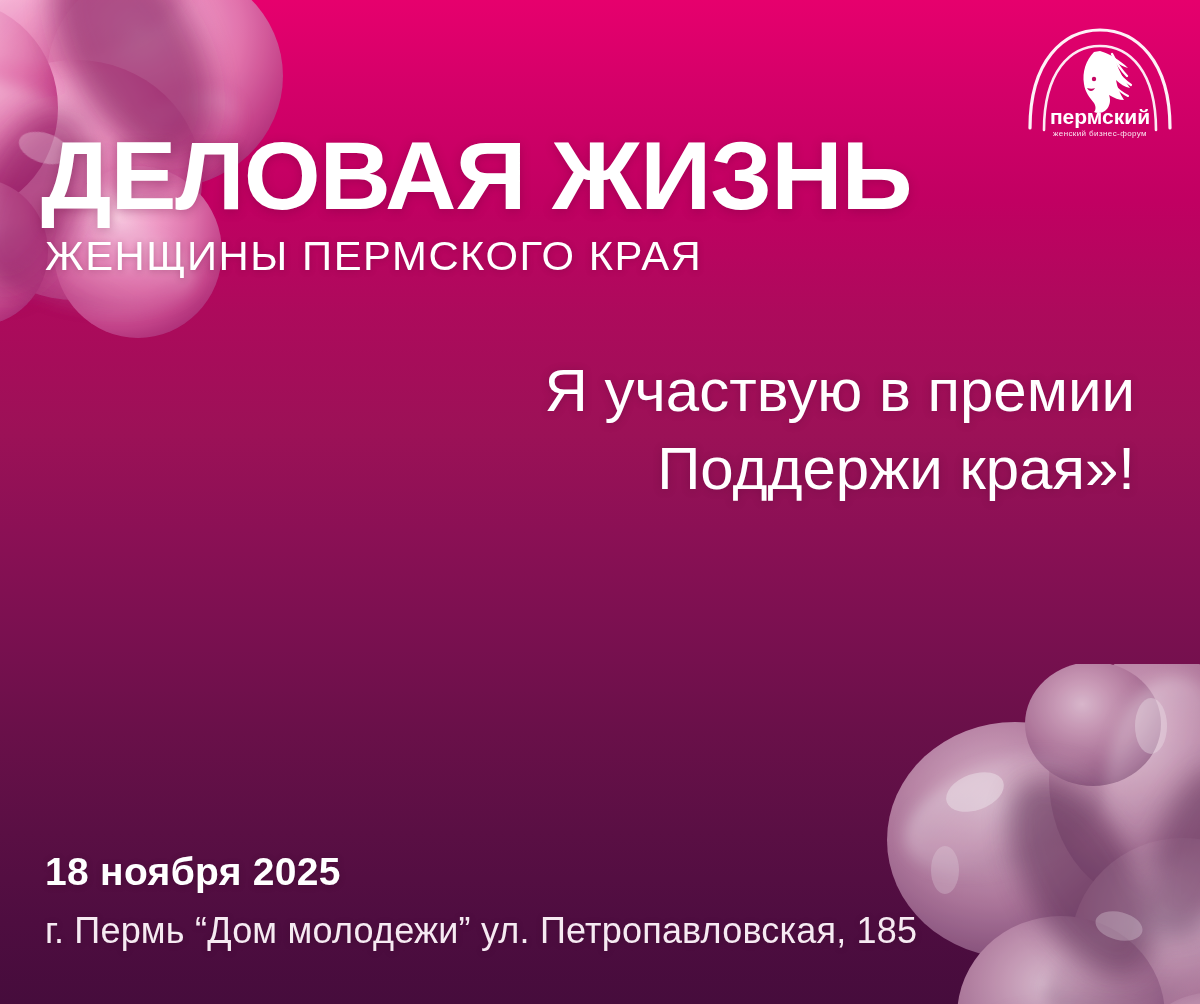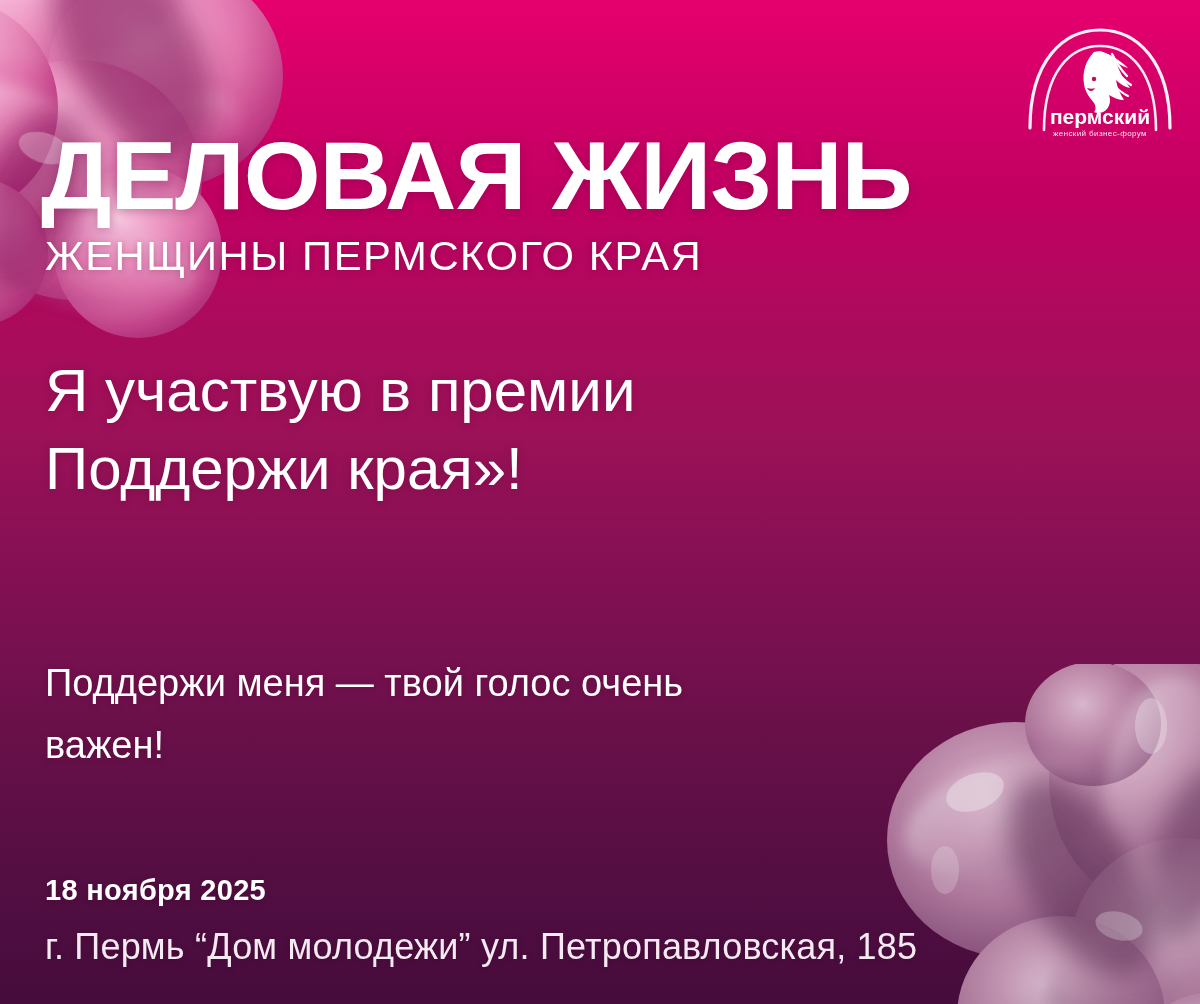--- a/index.html
+++ b/index.html
@@ -22,20 +22,21 @@
         #d40069 9%,
         #c10062 20%,
         #ad0a5c 31%,
         #9c1157 43%,
         #8b1055 53%,
         #7a1050 63%,
         #691049 73%,
         #5a0f44 83%,
         #4e0d40 92%,
         #460c3c 100%);
+    text-align: right;
   }
 
   
   .blob-layer{
     position:absolute; inset:0;
     pointer-events:none;
   }
   .blob{ position:absolute; }
 
   
@@ -113,40 +114,38 @@
     font-size:38px;
     font-weight:400;
     line-height:1.62;
     color:#ffffff;
     text-shadow:0 1px 6px rgba(60,0,40,.25);
   }
   #support .ln{ display:block; white-space:nowrap; }
 
   #eventdate{
     position:absolute; left:0; top:852px;
-    font-size:29px;
+    font-size:39px;
     font-weight:700;
     letter-spacing:.3px;
     color:#ffffff;
     line-height:1;
     white-space:nowrap;
     text-shadow:0 1px 6px rgba(50,0,35,.30);
-    margin-top:24px;
   }
 
   #venue{
     position:absolute; left:0; top:913px;
     font-size:36px;
     font-weight:300;
     letter-spacing:.2px;
     color:#f6eaf2;
     line-height:1;
     white-space:nowrap;
     text-shadow:0 1px 6px rgba(50,0,35,.28);
-    margin-top:16px;
   }
 
   
   #logo{
     position:absolute;
     right:24px; top:24px;
     width:152px; height:118px;
   }
   #logo svg{ display:block; width:100%; height:100%; }
 </style>
@@ -309,23 +308,19 @@
 
     <h1 id="headline">ДЕЛОВАЯ ЖИЗНЬ</h1>
 
     <div id="subhead">ЖЕНЩИНЫ ПЕРМСКОГО КРАЯ</div>
 
     <div id="lead">
       <span class="ln">Я участвую в премии</span>
       <span class="ln">Поддержи края»!</span>
     </div>
 
-    <div id="support">
-      <span class="ln">Поддержи меня — твой голос очень</span>
-      <span class="ln">важен!</span>
-    </div>
 
     <div id="eventdate">18 ноября 2025</div>
 
     <div id="venue">г. Пермь “Дом молодежи” ул. Петропавловская, 185</div>
 
   </div>
 </div>
 
 </body></html>

